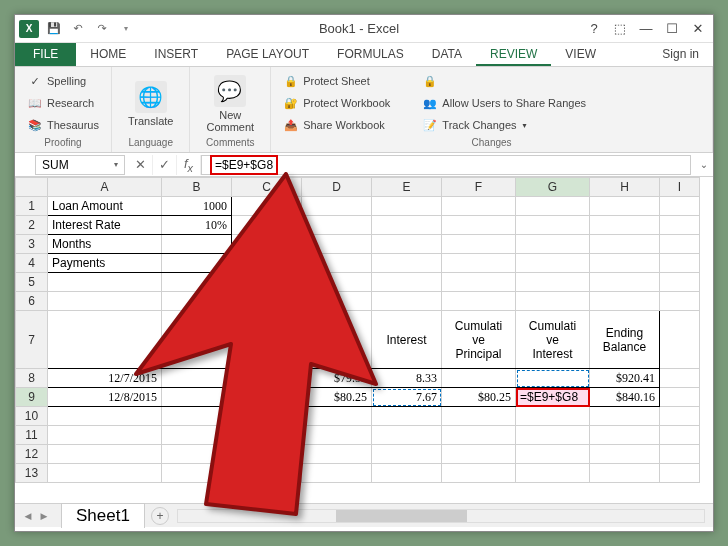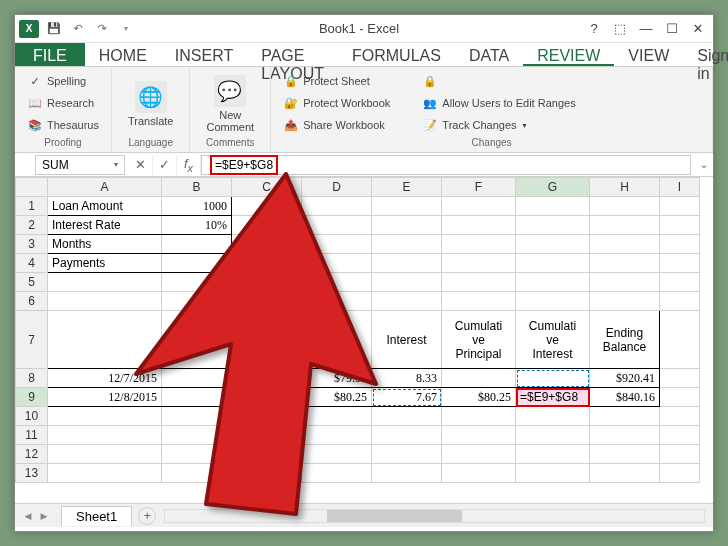--- a/index.html
+++ b/index.html
@@ -10,21 +10,21 @@
 .titlebar { height: 28px; background: #fff; display: flex; align-items: center; padding: 0 4px; border-bottom: 1px solid #e0e0e0; }
 .qat { display: flex; gap: 6px; align-items: center; }
 .qat-icon { width: 18px; height: 18px; display: flex; align-items: center; justify-content: center; font-size: 11px; color: #666; }
 .excel-logo { width: 20px; height: 18px; background: #217346; color: #fff; font-size: 10px; font-weight: bold; display: flex; align-items: center; justify-content: center; border-radius: 2px; }
 .title-text { flex: 1; text-align: center; font-size: 13px; color: #444; }
 .win-controls { display: flex; gap: 4px; }
 .win-btn { width: 22px; height: 20px; display: flex; align-items: center; justify-content: center; font-size: 13px; color: #444; cursor: pointer; }
 
 
 .tabs { height: 24px; background: #fff; display: flex; border-bottom: 1px solid #d0d0d0; }
-.tab { padding: 4px 14px; font-size: 16px; color: #444; cursor: pointer; text-transform: uppercase; }
+.tab { padding: 4px 14px; font-size: 12px; color: #444; cursor: pointer; text-transform: uppercase; text-align: center; }
 .tab.file { background: #217346; color: #fff; padding: 4px 18px; }
 .tab.active { border-bottom: 2px solid #217346; color: #217346; }
 .tab.signin { margin-left: auto; text-transform: none; }
 
 
 .ribbon { height: 86px; background: #f3f3f3; border-bottom: 1px solid #d0d0d0; display: flex; }
 .ribbon-group { padding: 4px 8px; border-right: 1px solid #e0e0e0; display: flex; flex-direction: column; }
 .ribbon-group-items { flex: 1; display: flex; flex-direction: column; gap: 2px; justify-content: flex-start; }
 .ribbon-group-label { font-size: 10px; color: #666; text-align: center; margin-top: auto; }
 .ribbon-btn { display: flex; align-items: center; gap: 4px; font-size: 11px; color: #444; cursor: pointer; padding: 2px 4px; white-space: nowrap; }
@@ -54,21 +54,21 @@
 .active-row th { background: #d3e5d3; } .active-col { background: #d3e5d3 !important; }
 td.num { text-align: right; font-family: Liberation Serif, serif; }
 td.txt { text-align: left; }
 .dashed-cell { outline: 1px dashed #0070c0; outline-offset: -2px; }
 .sel-cell { outline: 2px solid #d00; outline-offset: -2px; background: #fde; }
 
 
 .sheet-bar { height: 24px; border-top: 1px solid #d0d0d0; display: flex; align-items: center; background: #f0f0f0; }
 .sheet-nav { display: flex; gap: 2px; padding: 0 6px; }
 .sheet-nav-btn { width: 14px; height: 14px; display:flex; align-items:center; justify-content:center; font-size: 9px; color: #888; }
-.sheet-tab { background: #fff; border: 1px solid #ccc; border-bottom: none; padding: 2px 14px; font-size: 13px; margin-left: 4px; }
+.sheet-tab { background: #fff; border: 1px solid #ccc; border-bottom: none; padding: 2px 14px; font-size: 17px; margin-left: 4px; }
 .sheet-add { width: 18px; height: 18px; border: 1px solid #ccc; border-radius: 9px; margin-left: 6px; font-size: 12px; display: flex; align-items: center; justify-content: center; color: #666; }
 .scroll-track { flex: 1; margin: 0 8px; height: 14px; background: #f0f0f0; border: 1px solid #ddd; position: relative; }
 .scroll-thumb { position: absolute; left: 30%; width: 25%; height: 100%; background: #cdcdcd; }
 
 
 .arrow-overlay { position: absolute; top: 164px; left: 76px; width: 320px; height: 360px; pointer-events: none; }
 .arrow-overlay svg { width: 100%; height: 100%; filter: drop-shadow(4px 4px 3px rgba(0,0,0,0.35)); }
 
 .tall-hdr { height: 58px !important; }
 </style>
@@ -160,21 +160,21 @@
                 <span class="ribbon-icon-sm">📤</span>
                 <span>Share Workbook</span>
               </div>
           </div>
           <div style="display:flex;flex-direction:column;gap:2px">
             <div class="ribbon-btn">
                 <span class="ribbon-icon-sm">🔒</span>
               </div>
             <div class="ribbon-btn">
                 <span class="ribbon-icon-sm">👥</span>
-                <span>Allow Users to Edit Ranges</span>
+                <span>Allow Users to Share Ranges</span>
               </div>
             <div class="ribbon-btn">
                 <span class="ribbon-icon-sm">📝</span>
                 <span>Track Changes</span>
                 <span style="font-size:8px;margin-left:2px">▾</span>
               </div>
           </div>
         </div>
         <div class="ribbon-group-label">Changes</div>
       </div>

